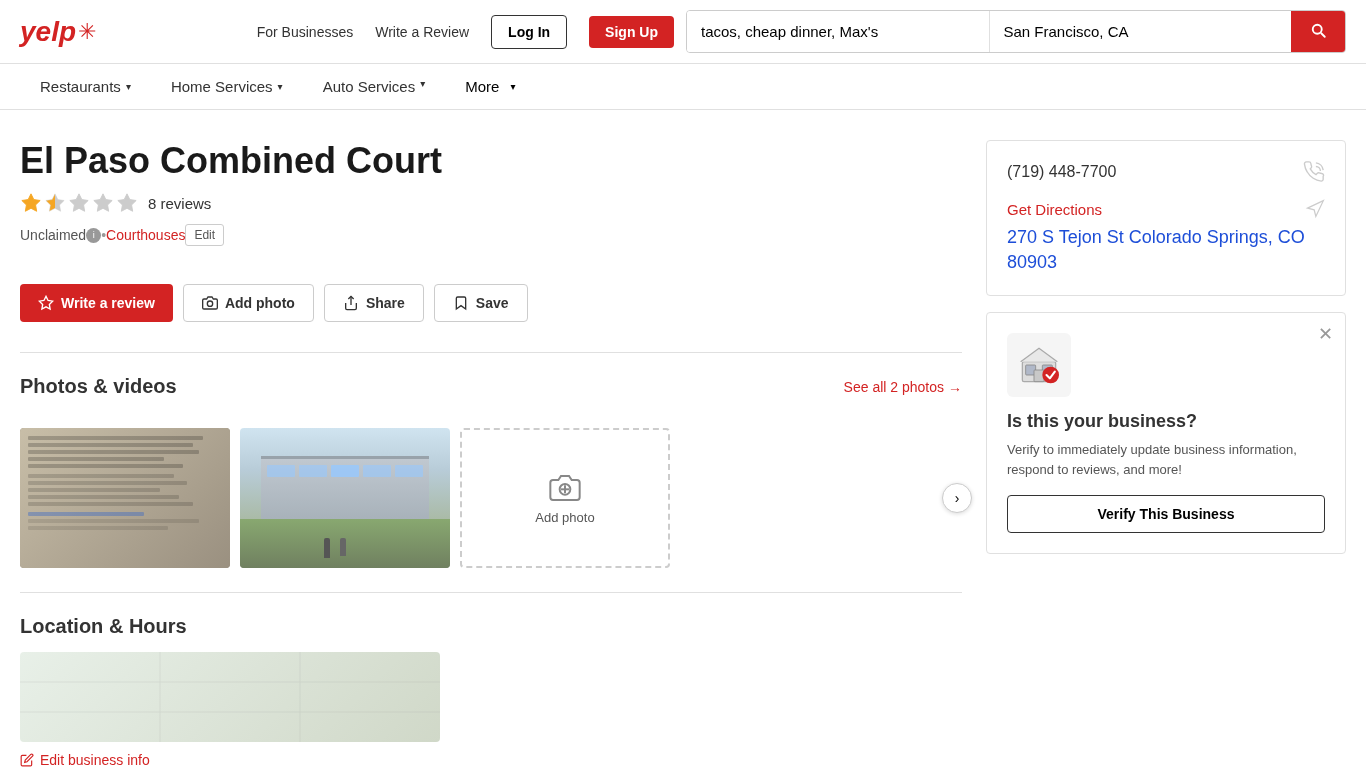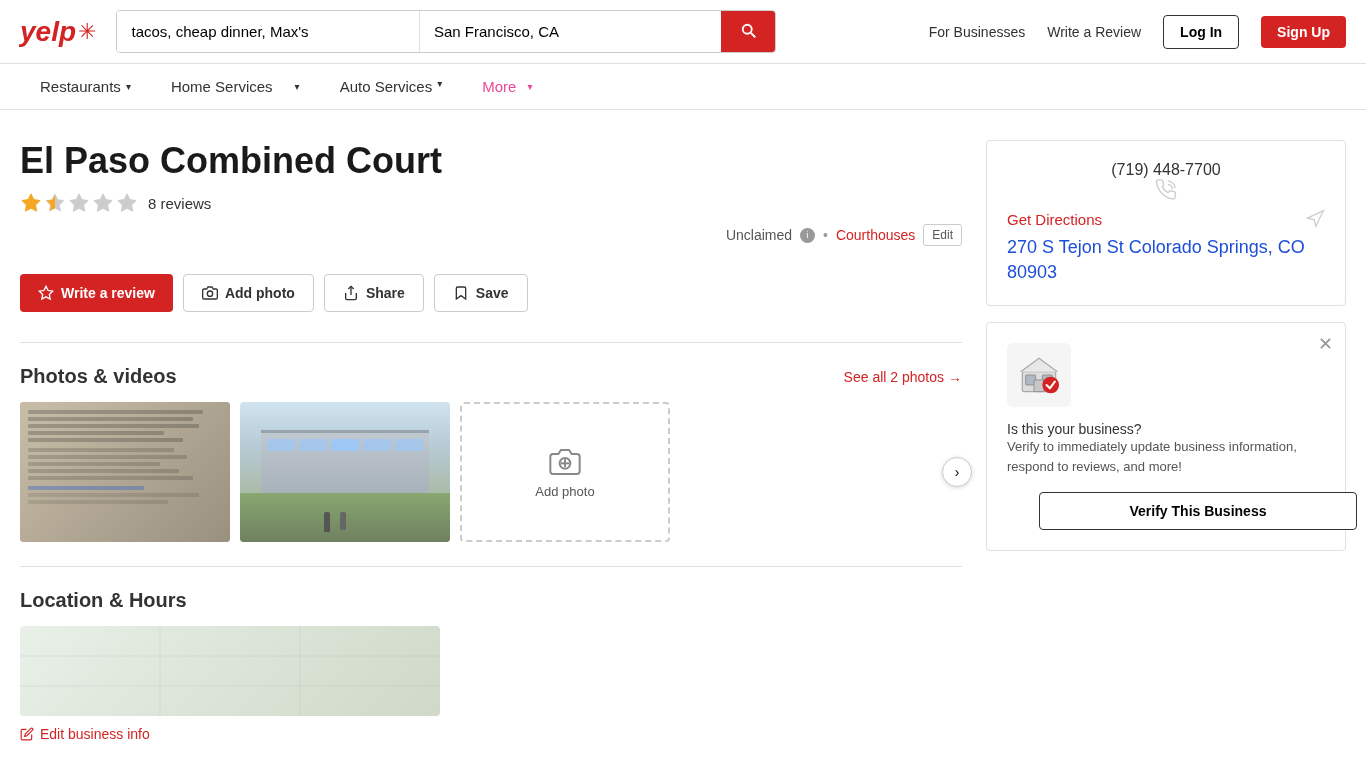--- a/index.html
+++ b/index.html
@@ -7,52 +7,52 @@
   </style>
 </head>
 <body>
 
 <header style="display:flex; padding:10px 20px; border-bottom:1px solid #e0e0e0; gap:12px;">
   <div style="display:flex; align-items:center; margin-right:8px; cursor:pointer;">
     <span style="font-size:28px; font-weight:900; color:#d32323; font-style:italic;">yelp</span>
     <span style="color:#d32323; font-size:22px; margin-left:2px;">✳</span>
   </div>
 
+  <div style="display:flex; align-items:center; gap:22px; margin-left:auto;">
+    <span style="font-size:14px; color:#333; cursor:pointer;">For Businesses</span>
+    <span style="font-size:14px; color:#333; cursor:pointer;">Write a Review</span>
+    <button style="padding:8px 16px; border:1px solid #333; border-radius:4px; background:white; font-size:14px; font-weight:600; cursor:pointer;">Log In</button>
+    <button style="padding:8px 16px; background:#d32323; color:white; border:none; border-radius:4px; font-size:14px; font-weight:600; cursor:pointer;">Sign Up</button>
+  </div>
+
   <div style="display:flex; flex:1; border:1px solid #ccc; border-radius:4px; overflow:hidden; max-width:660px;">
     <input type="text" style="flex: 1 1 0%; padding: 10px 14px; border-top: none; border-bottom: none; border-left: none; border-image: initial; outline: none; font-size: 15px; border-right: 1px solid rgb(224, 224, 224);" placeholder="tacos, cheap dinner, Max's" value="tacos, cheap dinner, Max's">
     <input type="text" style="flex: 1 1 0%; padding: 10px 14px; border: none; outline: none; font-size: 15px;" placeholder="San Francisco, CA" value="San Francisco, CA">
     <button style="background:#d32323; border:none; padding:10px 18px; cursor:pointer;">
       <svg width="18" height="18" viewBox="0 0 24 24" fill="white">
           <path d="M21 21l-4.35-4.35M17 11A6 6 0 1 1 5 11a6 6 0 0 1 12 0z" stroke="white" stroke-width="2.5" fill="none" stroke-linecap="round"></path>
         </svg>
     </button>
   </div>
-
-  <div style="display:flex; align-items:center; gap:22px; margin-left:auto;">
-    <span style="font-size:14px; color:#333; cursor:pointer;">For Businesses</span>
-    <span style="font-size:14px; color:#333; cursor:pointer;">Write a Review</span>
-    <button style="padding:8px 16px; border:1px solid #333; border-radius:4px; background:white; font-size:14px; font-weight:600; cursor:pointer;">Log In</button>
-    <button style="padding:8px 16px; background:#d32323; color:white; border:none; border-radius:4px; font-size:14px; font-weight:600; cursor:pointer;">Sign Up</button>
-  </div>
 </header>
 
 <nav style="display:flex; align-items:center; padding:0 20px; border-bottom:1px solid #e0e0e0;">
   <div style="padding:14px 20px; font-size:15px; color:#333; cursor:pointer; display:flex; align-items:center; gap:5px;">
     <span>Restaurants</span>
     <span style="font-size:10px;">▾</span>
   </div>
-  <div style="padding:14px 20px; font-size:15px; color:#333; cursor:pointer; display:flex; align-items:center; gap:22px;justify-content:center;">
+  <div style="padding:14px 20px; font-size:15px; color:#333; cursor:pointer; display:flex; align-items:center; gap:5px;justify-content:center;">
     <span>Home Services</span>
     <span style="font-size:10px;">▾</span>
   </div>
   <div style="padding:14px 20px; font-size:15px; color:#333; cursor:pointer; display:flex; align-items:flex-start; gap:5px;">
     <span>Auto Services</span>
     <span style="font-size:10px;">▾</span>
   </div>
-  <div style="padding:14px 20px; font-size:15px; color:#ec4899; cursor:pointer; display:flex; align-items:center; gap:11px;">
+  <div style="padding:14px 20px; font-size:15px; color:#000000; cursor:pointer; display:flex; align-items:center; gap:11px;">
     <span>More</span>
     <span style="font-size:10px;">▾</span>
   </div>
 </nav>
 
 <div style="display:flex; padding:30px 20px; gap:24px; max-width:1366px;">
 
   <div style="flex:1;">
     <h1 style="font-size:36px; font-weight:900; color:#1a1a1a; margin-bottom:10px;">El Paso Combined Court</h1>
 
@@ -79,21 +79,21 @@
         <svg width="22" height="22" viewBox="0 0 24 24">
             <polygon points="12,2 15.09,8.26 22,9.27 17,14.14 18.18,21.02 12,17.77 5.82,21.02 7,14.14 2,9.27 8.91,8.26" fill="#ccc" stroke="#ccc" stroke-width="1"></polygon>
           </svg>
         <svg width="22" height="22" viewBox="0 0 24 24">
             <polygon points="12,2 15.09,8.26 22,9.27 17,14.14 18.18,21.02 12,17.77 5.82,21.02 7,14.14 2,9.27 8.91,8.26" fill="#ccc" stroke="#ccc" stroke-width="1"></polygon>
           </svg>
       </div>
       <span style="font-size:15px; color:#333;">8 reviews</span>
     </div>
 
-    <div style="display:flex; align-items:center; gap:8px; margin-bottom:28px; font-size:14px;justify-content:flex-end;">
+    <div style="display:flex; align-items:center; margin-bottom:38px; font-size:14px;">
       <span style="color:#555;">Unclaimed</span>
       <span style="display:inline-flex; width:15px; height:15px; border-radius:50%; background:#999; color:white; font-size:9px; align-items:center; justify-content:center; cursor:pointer;">i</span>
       <span style="color:#999;">•</span>
       <a style="color:#d32323; text-decoration:none; font-weight:500; cursor:pointer;">Courthouses</a>
       <span style="padding:3px 8px; border:1px solid #ccc; border-radius:3px; font-size:12px; color:#555; cursor:pointer;">Edit</span>
     </div>
 
     <div style="display:flex; gap:10px; margin-bottom:30px;">
       <button style="display:flex; align-items:center; gap:7px; padding:10px 18px; background:#d32323; color:white; border:none; border-radius:4px; font-size:14px; font-weight:600; cursor:pointer;">
         <svg width="16" height="16" viewBox="0 0 24 24" fill="none" stroke="white" stroke-width="2">
@@ -120,21 +120,21 @@
         <svg width="16" height="16" viewBox="0 0 24 24" fill="none" stroke="#333" stroke-width="2">
             <path d="M19 21l-7-5-7 5V5a2 2 0 0 1 2-2h10a2 2 0 0 1 2 2z"></path>
           </svg>
         <span>Save</span>
       </button>
     </div>
 
     <hr style="border:none; border-top:1px solid #e0e0e0; margin-bottom:22px;">
 
     <div>
-      <div style="display:flex; align-items:center; justify-content:space-between; margin-bottom:14px;">
+      <div style="display:flex; align-items:center; justify-content:space-between; margin-bottom:30px;">
         <h2 style="font-size:20px; font-weight:700;">Photos &amp; videos</h2>
         <a style="color:#d32323; text-decoration:none; font-size:14px; display:flex; align-items:center; gap:4px; cursor:pointer;">
           <span>See all 2 photos</span>
           <span>→</span>
         </a>
       </div>
 
       <div style="display:flex; gap:10px; position:relative; align-items:center;">
 
         <div style="width:210px; height:140px; border-radius:4px; overflow:hidden; cursor:pointer; background:#9a9080; position:relative; flex-shrink:0;">
@@ -218,21 +218,21 @@
             <path d="M18.5 2.5a2.121 2.121 0 0 1 3 3L12 15l-4 1 1-4 9.5-9.5z"></path>
           </svg>
         <a style="color:#d32323; text-decoration:none; font-size:14px; cursor:pointer;">Edit business info</a>
       </div>
     </div>
   </div>
 
   <div style="width:360px; flex-shrink:0;">
 
     <div style="border:1px solid #e0e0e0; border-radius:4px; padding:20px; margin-bottom:16px;">
-      <div style="display:flex; align-items:center; justify-content:space-between; margin-bottom:8px;flex-direction:column;">
+      <div style="display:flex; align-items:center; justify-content:space-between; margin-bottom:16px;">
         <span style="font-size:16px; color:#333; font-weight:500; cursor:pointer;">(719) 448-7700</span>
         <svg width="22" height="22" viewBox="0 0 24 24" fill="none" stroke="#ccc" stroke-width="1.5">
           <path d="M22 16.92v3a2 2 0 0 1-2.18 2 19.79 19.79 0 0 1-8.63-3.07A19.5 19.5 0 0 1 4.69 12 19.79 19.79 0 0 1 1.61 3.41 2 2 0 0 1 3.58 1h3a2 2 0 0 1 2 1.72c.127.96.361 1.903.7 2.81a2 2 0 0 1-.45 2.11L7.91 8.56a16 16 0 0 0 6.29 6.29l1.42-1.42a2 2 0 0 1 2.11-.45c.907.339 1.85.573 2.81.7A2 2 0 0 1 22 16.92z"></path>
 
           <path d="M14.05 2a9 9 0 0 1 8 7.94" stroke="#ccc" stroke-width="1.5"></path>
           <path d="M14.05 6A5 5 0 0 1 19 11" stroke="#ccc" stroke-width="1.5"></path>
         </svg>
       </div>
       <div style="display:flex; align-items:center; justify-content:space-between; margin-bottom:6px;">
         <a style="color:#d32323; text-decoration:none; font-size:15px; font-weight:500; cursor:pointer;">Get Directions</a>
@@ -253,19 +253,19 @@
           <rect x="8" y="24" width="12" height="12" rx="1" fill="#b0b8c8" stroke="#888" stroke-width="1"></rect>
           <rect x="28" y="24" width="12" height="12" rx="1" fill="#b0b8c8" stroke="#888" stroke-width="1"></rect>
           <rect x="18" y="30" width="12" height="14" rx="1" fill="#c8c8c8" stroke="#888" stroke-width="1"></rect>
           <path d="M2 20 L24 4 L46 20" stroke="#aaa" stroke-width="1.5" fill="#e8e8e8"></path>
 
           <circle cx="38" cy="36" r="10" fill="#d32323"></circle>
           <polyline points="33,36 37,40 43,32" stroke="white" stroke-width="2.5" fill="none" stroke-linecap="round" stroke-linejoin="round"></polyline>
         </svg>
       </div>
 
-      <h3 style="font-size:14px; font-weight:400; ">Is this your business?</h3>
+      <h3 style="font-size:18px; font-weight:700; margin-bottom:8px;">Is this your business?</h3>
       <p style="font-size:13px; color:#555; line-height:1.5; margin-bottom:16px;">Verify to immediately update business information, respond to reviews, and more!</p>
-      <button style="width:100%; padding:10px; border:1px solid #333; border-radius:4px; background:white; font-size:14px; font-weight:600; cursor:pointer;margin-left:32px;">Verify This Business</button>
+      <button style="width:100%; padding:10px; border:1px solid #333; border-radius:4px; background:white; font-size:14px; font-weight:600; cursor:pointer;">Verify This Business</button>
     </div>
 
   </div>
 </div>
 
 </body></html>

